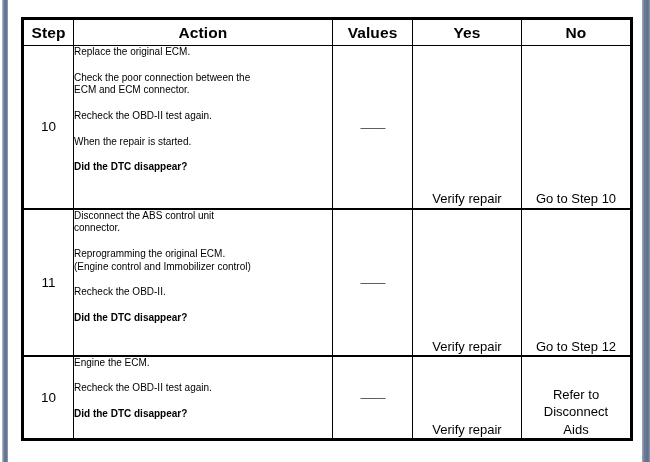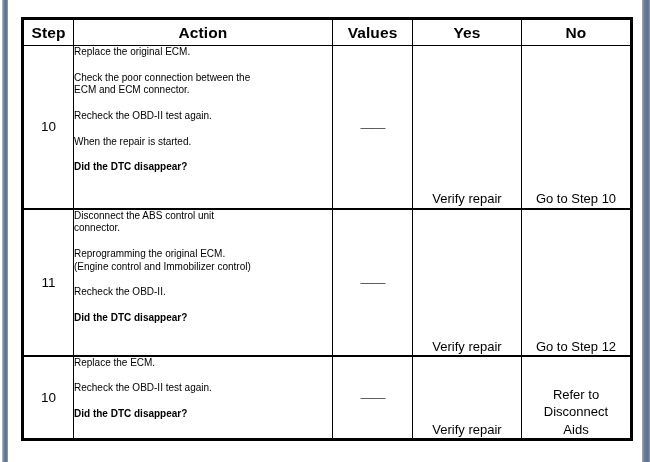--- a/index.html
+++ b/index.html
@@ -188,21 +188,21 @@
         </td>
         <td class="cell-answer">Verify repair</td>
         <td class="cell-answer">
           <span class="answer-line">Go to Step 12</span>
         </td>
       </tr>
 
       <tr class="row-step">
         <td class="cell-step">10</td>
         <td class="cell-action">
-          <p class="action-line">Replace the ECM.</p>
+          <p class="action-line">Engine the ECM.</p>
           <p class="action-line">Recheck the OBD-II test again.</p>
           <p class="action-line">Did the DTC disappear?</p>
         </td>
         <td class="cell-values">
           <span class="values-dash">——</span>
         </td>
         <td class="cell-answer">Verify repair</td>
         <td class="cell-answer">
           <span class="answer-line">Refer to</span>
           <span class="answer-line">Disconnect</span>

